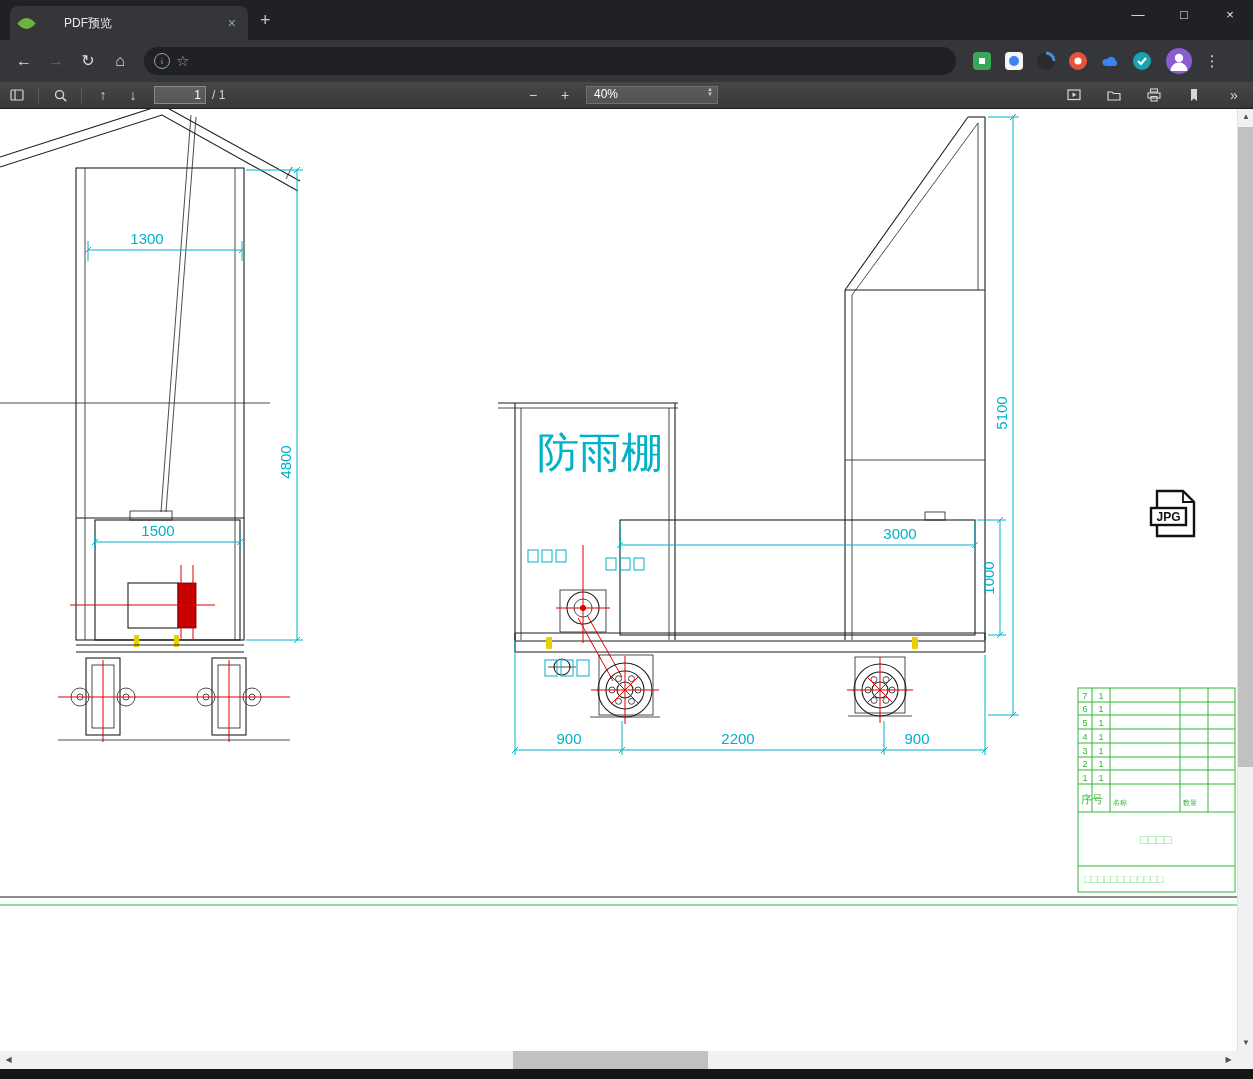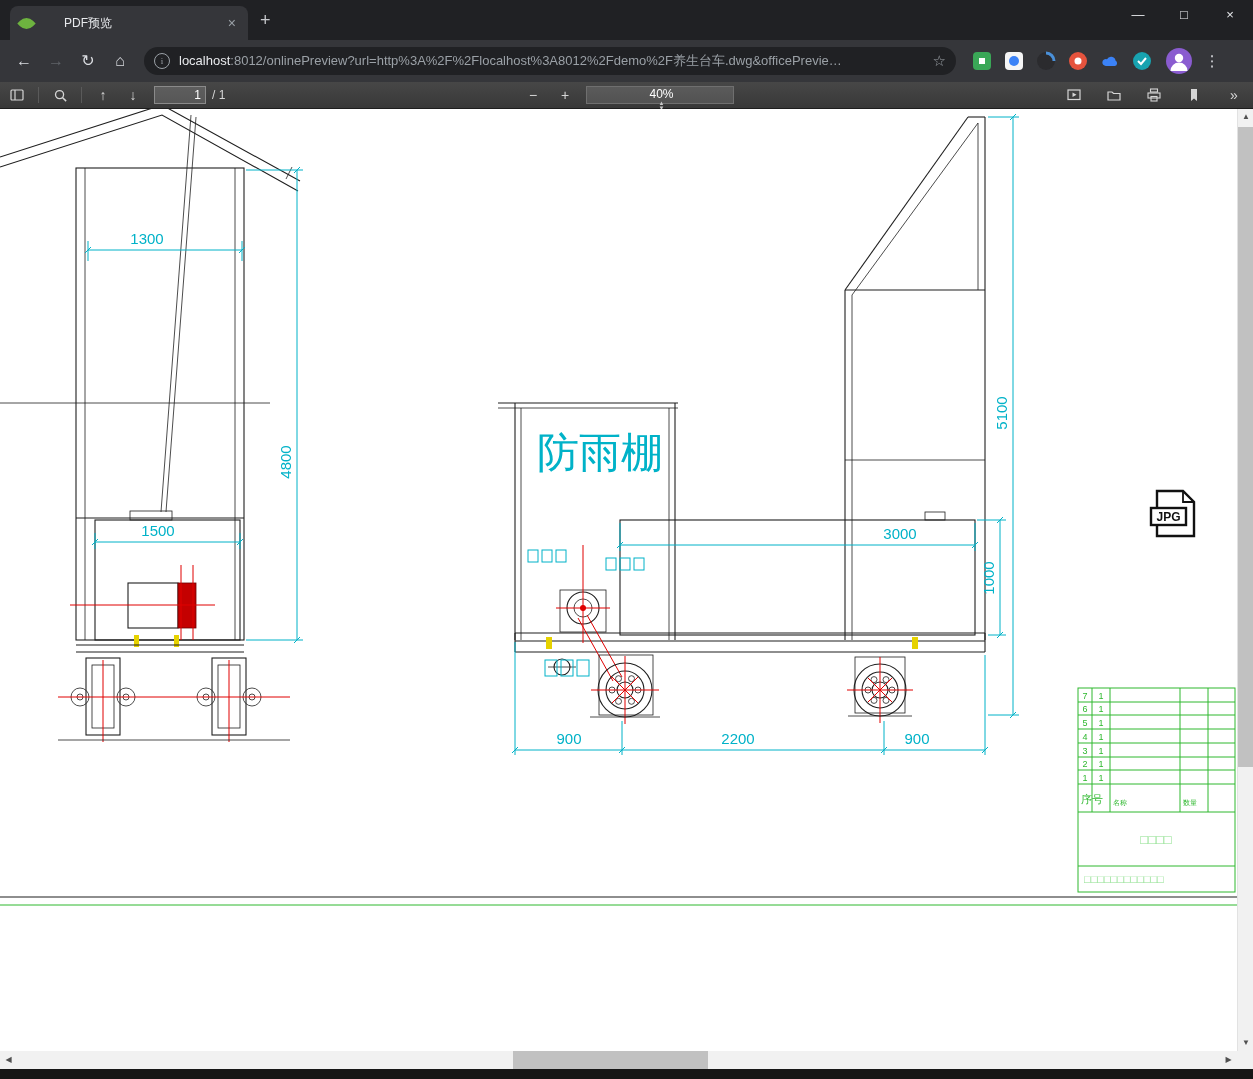--- a/index.html
+++ b/index.html
@@ -39,22 +39,22 @@
           box-sizing:border-box;position:relative;color:#d6d6d6;}
   .pb-left{position:absolute;left:6px;top:0;height:26px;display:flex;align-items:center;}
   .pb-center{position:absolute;left:522px;top:0;height:26px;display:flex;align-items:center;}
   .pb-right{position:absolute;right:8px;top:0;height:26px;display:flex;align-items:center;gap:18px;}
   .tbtn{width:22px;height:22px;display:flex;align-items:center;justify-content:center;font-size:14px;color:#d6d6d6;}
   .tsep{width:1px;height:16px;background:#5a5a5a;margin:0 10px;}
   .pageinput{width:42px;height:16px;background:rgba(255,255,255,.14);border:1px solid #8a8a8a;
              color:#fff;font-size:12px;text-align:right;padding:0 4px;margin:0 6px 0 10px;
              font-family:"Liberation Sans",sans-serif;}
   .pagetotal{font-size:12px;color:#d6d6d6;}
-  .zoomsel{width:148px;height:18px;background:rgba(255,255,255,.12);border:1px solid #6f6f6f;
-           display:flex;align-items:center;margin-left:10px;padding:0 4px 0 7px;box-sizing:border-box;flex-direction:column;}
+  .zoomsel{width:132px;height:18px;background:rgba(255,255,255,.12);border:1px solid #6f6f6f;
+           display:flex;align-items:flex-start;margin-left:10px;padding:0 4px 0 7px;box-sizing:border-box;}
   .zoomval{flex:1;font-size:12px;color:#fff;}
   .selarrows{display:flex;flex-direction:column;font-size:6px;line-height:5px;color:#c9c9c9;}
 
   
   .content{position:relative;height:942px;background:#fff;overflow:hidden;}
   .page-svg{position:absolute;left:0;top:0;}
   svg text{stroke:none;font-family:"Liberation Sans",sans-serif;}
   .k{stroke:#1f1f1f;stroke-width:1.1;fill:none;}
   .k2{stroke:#1f1f1f;stroke-width:0.8;fill:none;}
   .c{stroke:#00b2c8;stroke-width:1;fill:none;}
@@ -93,21 +93,20 @@
   </div>
 </div>
 
 <div class="navbar">
   <span class="navicon">←</span>
   <span class="navicon disabled">→</span>
   <span class="navicon">↻</span>
   <span class="navicon">⌂</span>
   <div class="urlbar">
     <span class="infoicon">i</span>
-    <span class="url-text"><span class="url-host">localhost</span><span>:8012/onlinePreview?url=http%3A%2F%2Flocalhost%3A8012%2Fdemo%2F养生台车.dwg&amp;officePrevie…</span></span>
     <span class="star">☆</span>
   </div>
   <div class="extbar">
     <svg class="extico" viewBox="0 0 20 20">
         <rect x="1" y="1" width="18" height="18" rx="4" fill="#3aa757"></rect>
         <rect x="7" y="7" width="6" height="6" fill="#fff"></rect>
       </svg>
     <svg class="extico" viewBox="0 0 20 20">
         <rect x="1" y="1" width="18" height="18" rx="4" fill="#f5f5f5"></rect>
         <circle cx="10" cy="10" r="5" fill="#3b82f6"></circle>

